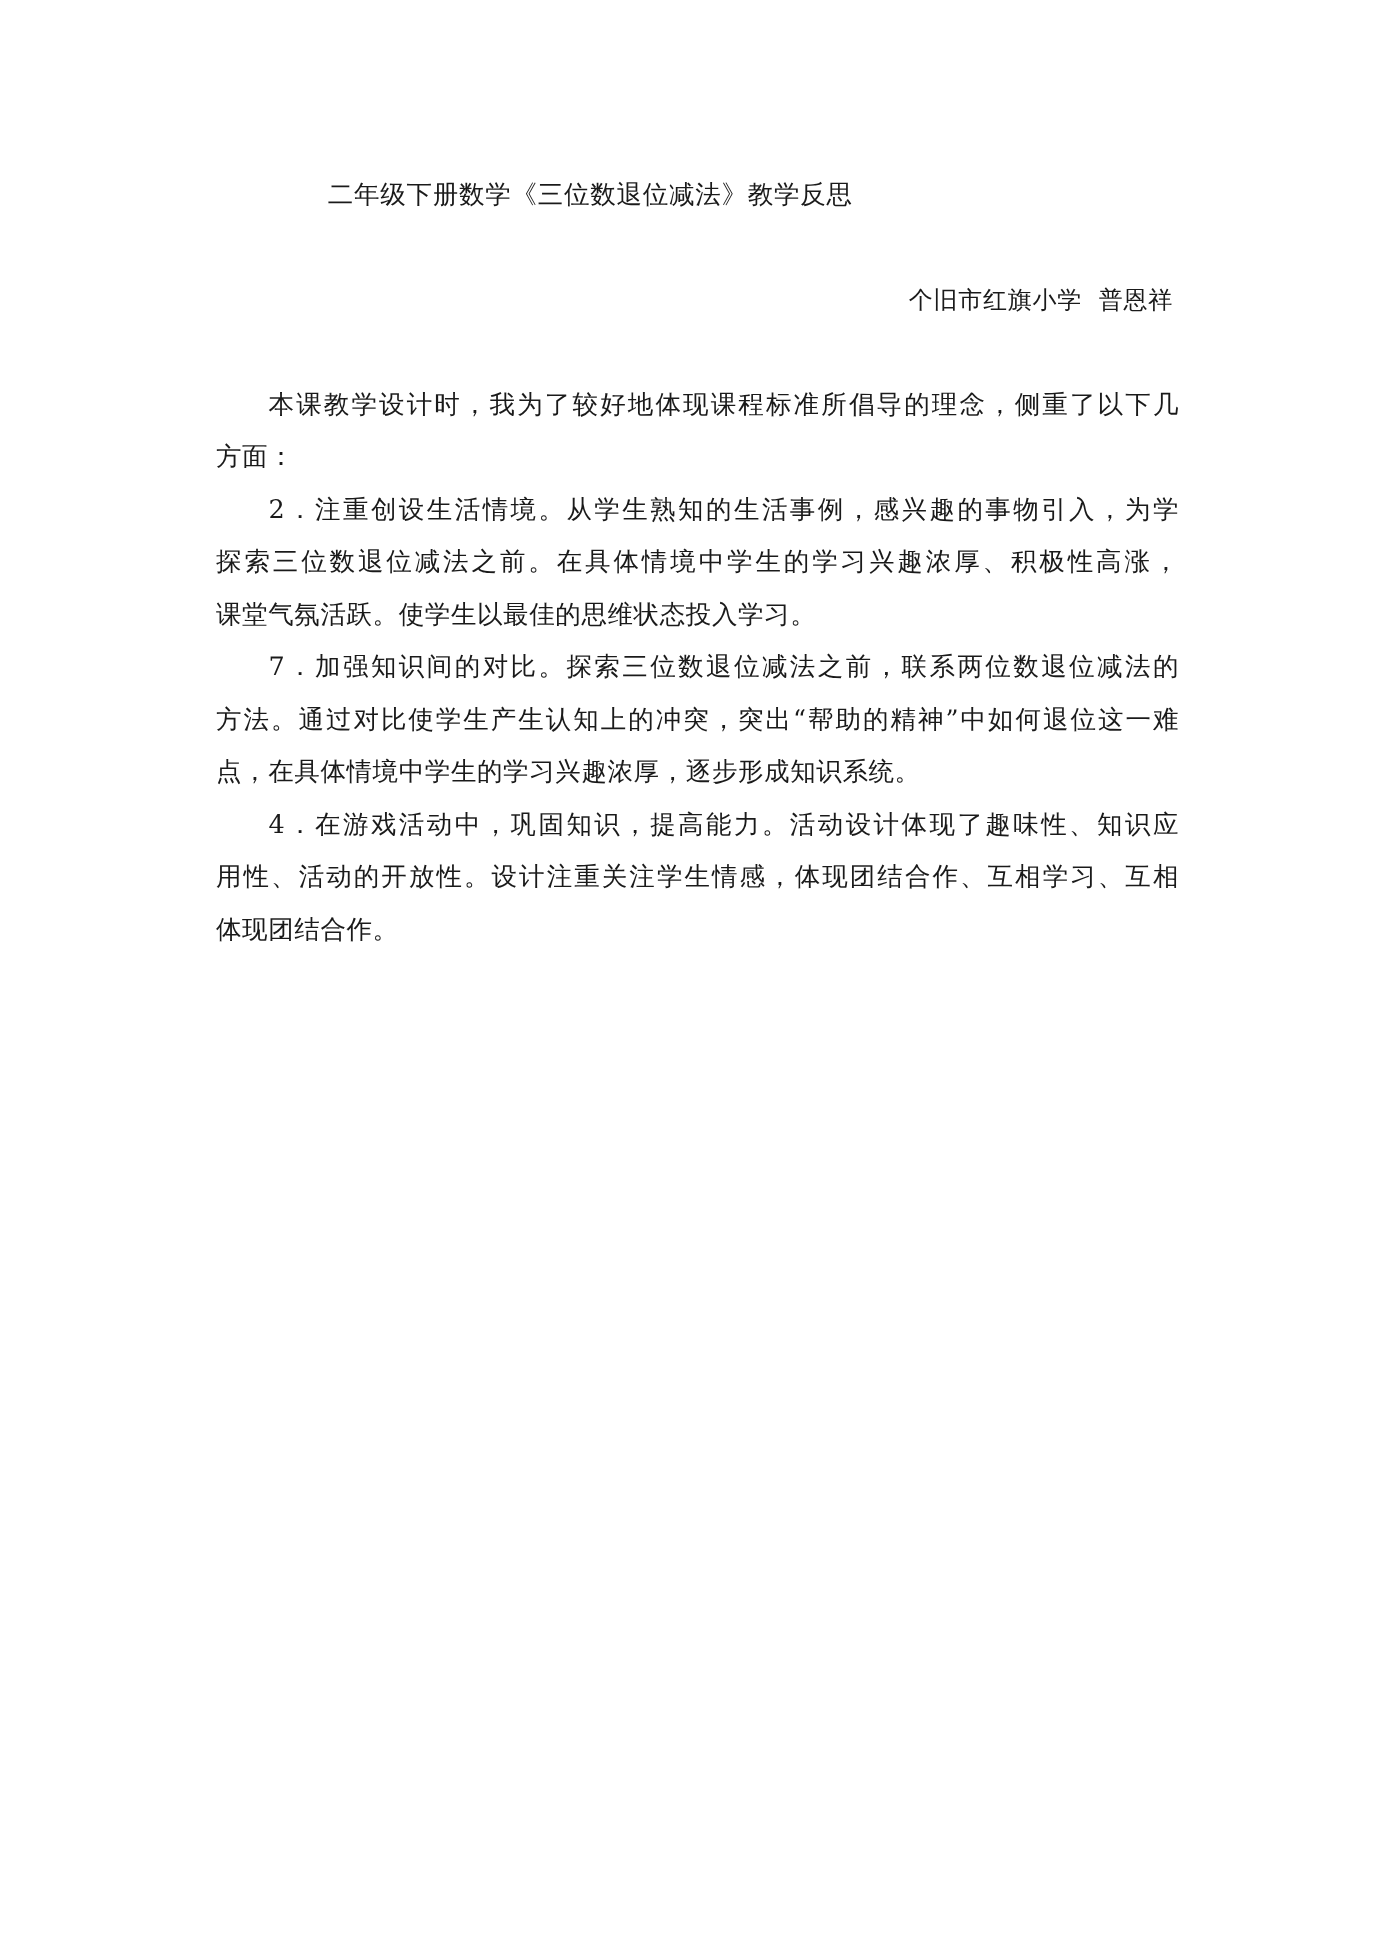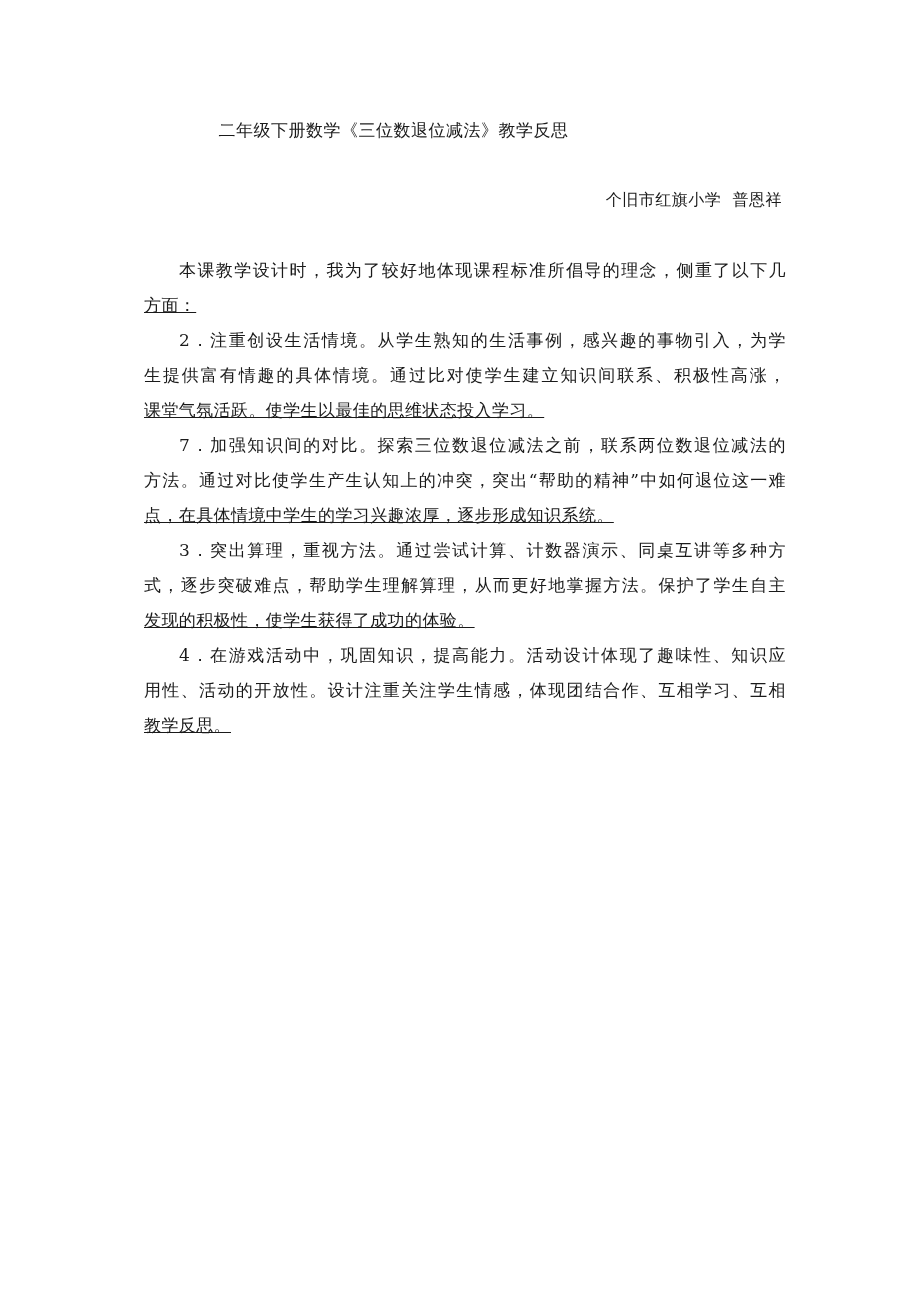--- a/index.html
+++ b/index.html
@@ -58,57 +58,51 @@
       white-space: nowrap;
       text-align: justify;
       text-align-last: justify;
       letter-spacing: 0.4px;
     }
     .line.first {
       padding-left: 35px;
     }
     .line.last {
       text-align-last: left;
-      text-decoration: underline;
     }
   </style>
 </head>
 <body>
 
 <div class="page">
 
   <div class="title">二年级下册数学《三位数退位减法》教学反思</div>
 
   <div class="author">个旧市红旗小学  普恩祥</div>
 
   <div class="body">
 
     <div class="para">
       <span class="line first">本课教学设计时，我为了较好地体现课程标准所倡导的理念，侧重了以下几</span>
       <span class="line last">方面：</span>
     </div>
 
     <div class="para">
       <span class="line first">2．注重创设生活情境。从学生熟知的生活事例，感兴趣的事物引入，为学</span>
-      <span class="line">生提供富有情趣的具体情境。通过比对使学生建立知识间联系、积极性高涨，</span>
+      <span class="line">探索三位数退位减法之前。在具体情境中学生的学习兴趣浓厚、积极性高涨，</span>
       <span class="line last">课堂气氛活跃。使学生以最佳的思维状态投入学习。</span>
     </div>
 
     <div class="para">
       <span class="line first">7．加强知识间的对比。探索三位数退位减法之前，联系两位数退位减法的</span>
       <span class="line">方法。通过对比使学生产生认知上的冲突，突出“帮助的精神”中如何退位这一难</span>
       <span class="line last">点，在具体情境中学生的学习兴趣浓厚，逐步形成知识系统。</span>
     </div>
 
-    <div class="para">
-      <span class="line first">3．突出算理，重视方法。通过尝试计算、计数器演示、同桌互讲等多种方</span>
-      <span class="line">式，逐步突破难点，帮助学生理解算理，从而更好地掌握方法。保护了学生自主</span>
-      <span class="line last">发现的积极性，使学生获得了成功的体验。</span>
-    </div>
 
     <div class="para">
       <span class="line first">4．在游戏活动中，巩固知识，提高能力。活动设计体现了趣味性、知识应</span>
       <span class="line">用性、活动的开放性。设计注重关注学生情感，体现团结合作、互相学习、互相</span>
-      <span class="line last">教学反思。</span>
+      <span class="line last">体现团结合作。</span>
     </div>
 
   </div>
 </div>
 
 </body></html>

